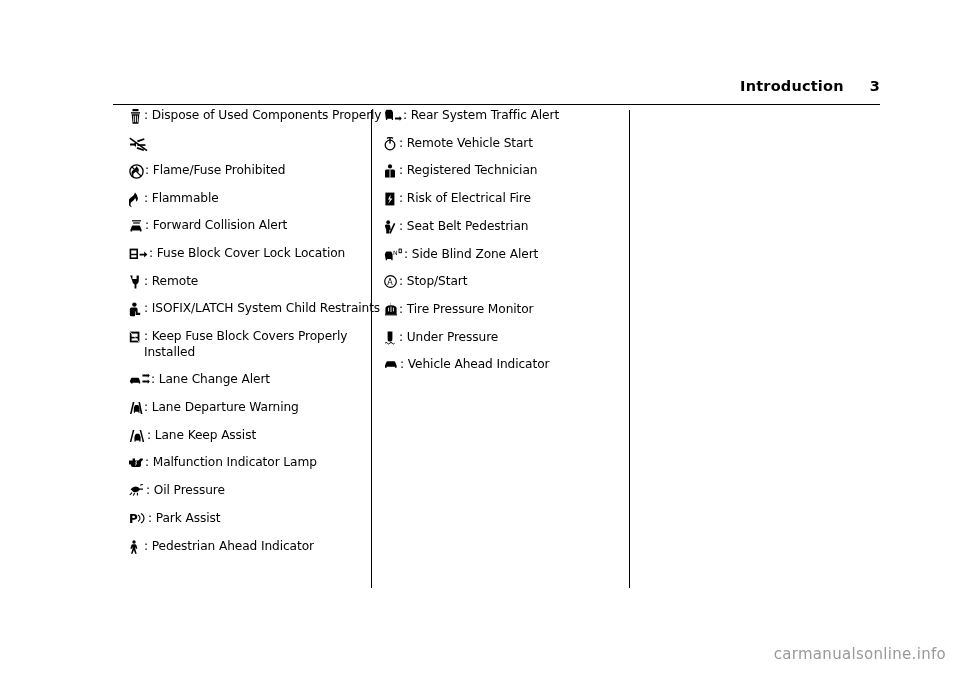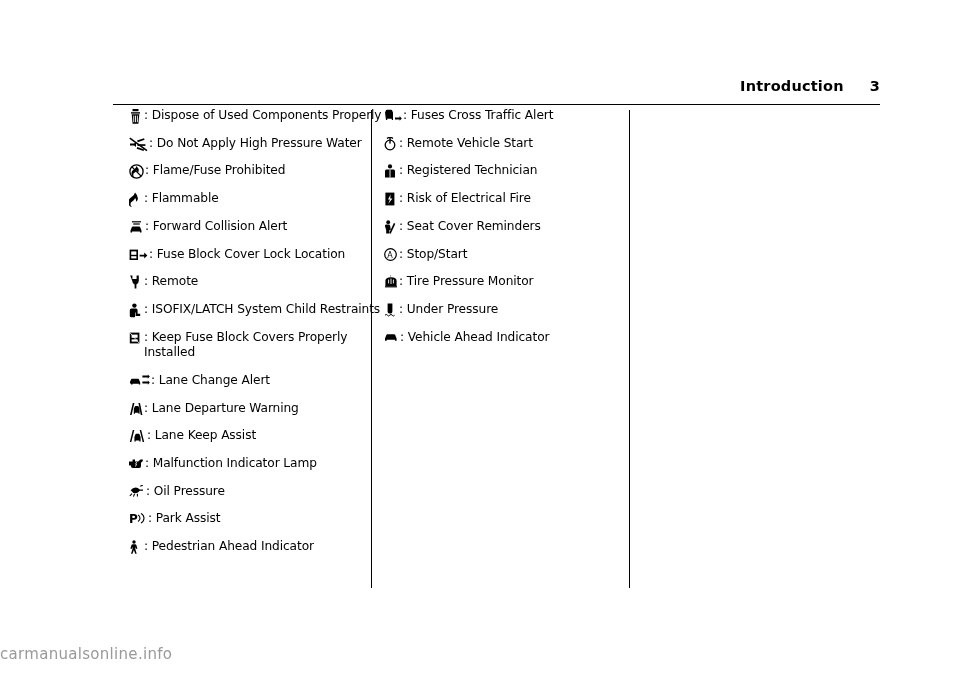--- a/index.html
+++ b/index.html
@@ -95,22 +95,22 @@
     letter-spacing: -0.1px;
   }
   .sym svg { display: block; }
 
   
   .footer {
     position: absolute;
     left: 0;
     top: 645px;
     width: 960px;
-    text-align: left;
-    padding-right: 0;
+    text-align: right;
+    padding-right: 14px;
     box-sizing: border-box;
     font-family: "DejaVu Sans", sans-serif;
     font-size: 15px;
     color: #999999;
     letter-spacing: 0.3px;
   }
 </style>
 </head>
 <body>
 
@@ -145,21 +145,20 @@
       <div class="entry">
         <span class="sym">
           <svg width="19" height="15" viewBox="0 0 19 15">
               <path d="M1 6.5 h4 l2-1.4 v4.8 l-2-1.4 h-4 z" fill="#000"></path>
               <path d="M8 3.4 l7 -2.2 l0.6 1.6 l-6.8 2.4 z" fill="#000"></path>
               <path d="M8.4 7.2 l8 0 l0 1.7 l-8 0 z" fill="#000"></path>
               <path d="M8.4 10 l6.8 2.4 l-0.6 1.6 l-7 -2.2 z" fill="#000"></path>
               <path d="M0.8 1.2 L18 13.6" stroke="#000" stroke-width="1.5" fill="none"></path>
             </svg>
         </span>
-        <span class="txt">: Do Not Apply High Pressure Water</span>
       </div>
 
 
       <div class="entry">
         <span class="sym">
           <svg width="15" height="15" viewBox="0 0 15 15">
               <path d="M7.5 2 q2.6 2.6 2.2 5 q-0.2 1.4 -1.4 2 q0.4 -1.6 -0.6 -2.8 q-0.6 1.8 -2.2 2.6 q-1.6 0.8 -1.2 2.6 q0.3 1.3 1.6 1.8 q-3 -0.4 -3.4 -3.2 q-0.4 -3 3 -5 q1.6 -1 2 -3z" fill="#000"></path>
               <circle cx="7.5" cy="7.5" r="6.6" stroke="#000" stroke-width="1.3" fill="none"></circle>
               <path d="M2.9 2.9 L12.1 12.1" stroke="#000" stroke-width="1.3"></path>
             </svg>
@@ -311,21 +310,21 @@
 
     <div class="col col-2">
 
       <div class="entry">
         <span class="sym">
           <svg width="18" height="14" viewBox="0 0 18 14">
               <path d="M1 3.4 l1 -2.2 q0.2 -0.5 0.8 -0.5 h4.4 q0.6 0 0.8 0.5 l1 2.2 v7.6 h-1.2 v-1.2 h-4.6 v1.2 h-1.2 z" fill="#000"></path>
               <path d="M11 8.4 l4.6 0 l0 -1.4 l2.2 2.4 l-2.2 2.4 l0 -1.4 l-4.6 0 z" fill="#000"></path>
             </svg>
         </span>
-        <span class="txt">: Fuses Cross Traffic Alert</span>
+        <span class="txt">: Rear System Traffic Alert</span>
       </div>
 
       <div class="entry">
         <span class="sym">
           <svg width="12" height="14" viewBox="0 0 12 14">
               <circle cx="6" cy="8" r="4.8" stroke="#000" stroke-width="1.3" fill="none"></circle>
               <rect x="5.3" y="0.6" width="1.4" height="6" fill="#000"></rect>
               <path d="M3 1.4 q1.4 -1 3 -1 q1.6 0 3 1" stroke="#000" stroke-width="1.2" fill="none"></path>
             </svg>
         </span>
@@ -354,23 +353,34 @@
       </div>
 
       <div class="entry">
         <span class="sym">
           <svg width="12" height="14" viewBox="0 0 12 14">
               <circle cx="4.2" cy="2.2" r="1.9" fill="#000"></circle>
               <path d="M2.2 4.6 h2.4 q1.4 0 1.6 1.4 l0.6 4 h-1.4 v3.6 h-3.2 v-3.6 l-1.2 -3.8 q-0.4 -1.6 1.2 -1.6z" fill="#000"></path>
               <path d="M10.6 3.4 l-4.6 10" stroke="#000" stroke-width="1.6"></path>
             </svg>
         </span>
-        <span class="txt">: Seat Cover Reminders</span>
-      </div>
-
+        <span class="txt">: Seat Belt Pedestrian</span>
+      </div>
+
+      <div class="entry">
+        <span class="sym">
+          <svg width="19" height="14" viewBox="0 0 19 14">
+              <path d="M0.8 6.6 l1 -2.6 q0.2 -0.6 0.9 -0.6 h4 q0.7 0 0.9 0.6 l1 2.6 v5.6 h-1.3 v-1.2 h-4.2 v1.2 h-1.3 z" fill="#000"></path>
+              <text x="9" y="6.5" font-family="DejaVu Sans" font-size="6" fill="#000">N</text>
+              <rect x="14.6" y="0.6" width="3.2" height="4.6" fill="#000"></rect>
+              <rect x="15.5" y="1.6" width="1.4" height="2.6" fill="#fff"></rect>
+            </svg>
+        </span>
+        <span class="txt">: Side Blind Zone Alert</span>
+      </div>
 
       <div class="entry">
         <span class="sym">
           <svg width="13" height="13" viewBox="0 0 13 13">
               <circle cx="6.5" cy="6.5" r="5.8" stroke="#000" stroke-width="1.2" fill="none"></circle>
               <text x="3.2" y="9.6" font-family="DejaVu Sans" font-size="8" fill="#000">A</text>
             </svg>
         </span>
         <span class="txt">: Stop/Start</span>
       </div>

